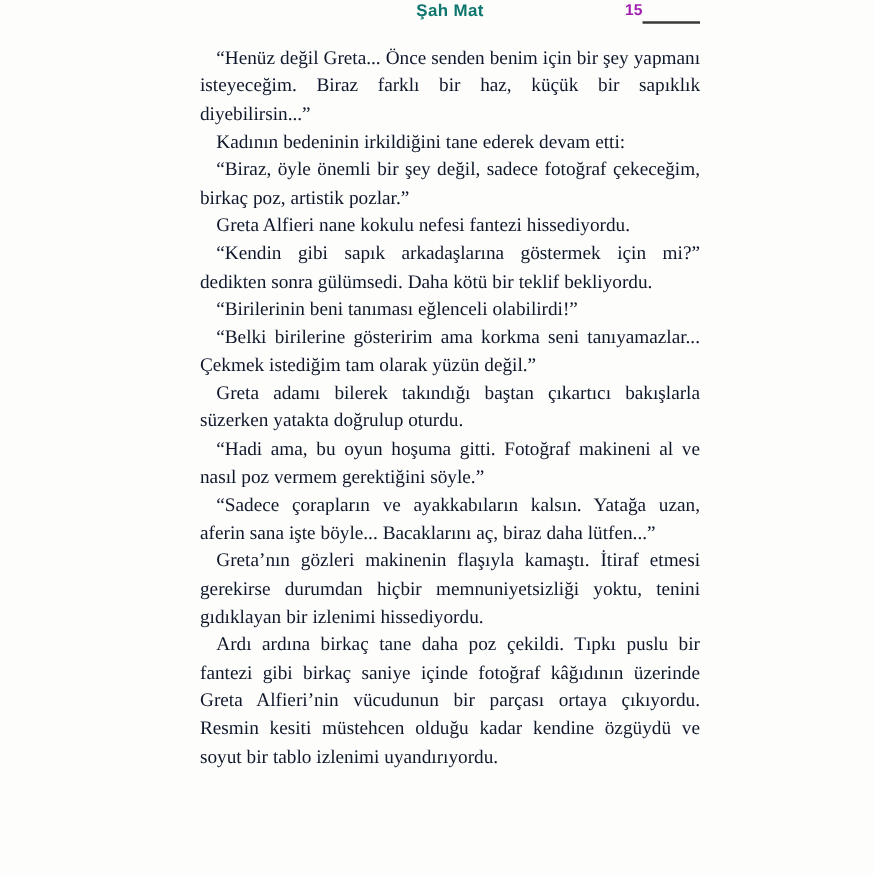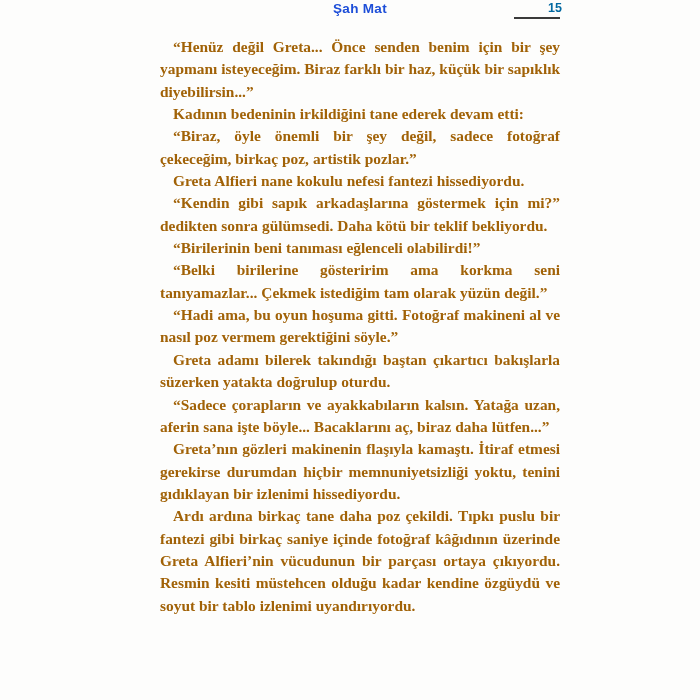--- a/index.html
+++ b/index.html
@@ -33,41 +33,41 @@
   .head-title {
     position: absolute;
     left: 160px;
     top: 0px;
     width: 400px;
     text-align: center;
     font-family: "Liberation Sans", "DejaVu Sans", sans-serif;
     font-weight: bold;
     font-size: 13.5px;
     letter-spacing: 0.3px;
-    color: #1d4ed8;
+    color: #0f766e;
     line-height: 17px;
     white-space: nowrap;
   }
   .folio-wrap {
     position: absolute;
     left: 500px;
     top: 0px;
     width: 62px;
     height: 22px;
   }
   .folio-number {
     position: absolute;
     left: 0;
     top: 0px;
     width: 62px;
-    text-align: right;
+    text-align: left;
     font-family: "Liberation Sans", "DejaVu Sans", sans-serif;
     font-weight: bold;
     font-size: 12.5px;
-    color: #0369a1;
+    color: #a21caf;
     line-height: 16px;
   }
   .folio-rule {
     position: absolute;
     left: 14px;
     top: 17px;
     width: 46px;
     height: 2px;
     background: #3a3a3a;
   }
@@ -79,25 +79,24 @@
     width: 400px;
   }
   p.para {
     margin: 0;
     padding: 0;
     text-indent: 13px;
     text-align: justify;
     text-justify: inter-word;
     font-size: 15.4px;
     line-height: 22.35px;
-    color: #a16207;
+    color: #0f172a;
     -webkit-hyphens: none;
     hyphens: none;
     word-spacing: 0.1px;
-    font-weight: bold;
   }
   p.para:last-child {
     text-align: justify;
   }
   
 </style>
 </head>
 <body>
 
 <div class="page">
@@ -111,20 +110,20 @@
   </div>
 
   <div class="text-block">
     <p class="para">“Henüz değil Greta... Önce senden benim için bir şey yapmanı isteyeceğim. Biraz farklı bir haz, küçük bir sapıklık diyebilirsin...”</p>
     <p class="para">Kadının bedeninin irkildiğini tane ederek devam etti:</p>
     <p class="para">“Biraz, öyle önemli bir şey değil, sadece fotoğraf çekeceğim, birkaç poz, artistik pozlar.”</p>
     <p class="para">Greta Alfieri nane kokulu nefesi fantezi hissediyordu.</p>
     <p class="para">“Kendin gibi sapık arkadaşlarına göstermek için mi?” dedikten sonra gülümsedi. Daha kötü bir teklif bekliyordu.</p>
     <p class="para">“Birilerinin beni tanıması eğlenceli olabilirdi!”</p>
     <p class="para">“Belki birilerine gösteririm ama korkma seni tanıyamazlar... Çekmek istediğim tam olarak yüzün değil.”</p>
+    <p class="para">Greta adamı bilerek takındığı baştan çıkartıcı bakışlarla süzerken yatakta doğrulup oturdu.</p>
     <p class="para">“Hadi ama, bu oyun hoşuma gitti. Fotoğraf makineni al ve nasıl poz vermem gerektiğini söyle.”</p>
-    <p class="para">Greta adamı bilerek takındığı baştan çıkartıcı bakışlarla süzerken yatakta doğrulup oturdu.</p>
     <p class="para">“Sadece çorapların ve ayakkabıların kalsın. Yatağa uzan, aferin sana işte böyle... Bacaklarını aç, biraz daha lütfen...”</p>
     <p class="para">Greta’nın gözleri makinenin flaşıyla kamaştı. İtiraf etmesi gerekirse durumdan hiçbir memnuniyetsizliği yoktu, tenini gıdıklayan bir izlenimi hissediyordu.</p>
     <p class="para">Ardı ardına birkaç tane daha poz çekildi. Tıpkı puslu bir fantezi gibi birkaç saniye içinde fotoğraf kâğıdının üzerinde Greta Alfieri’nin vücudunun bir parçası ortaya çıkıyordu. Resmin kesiti müstehcen olduğu kadar kendine özgüydü ve soyut bir tablo izlenimi uyandırıyordu.</p>
   </div>
 
 </div>
 
 </body></html>

